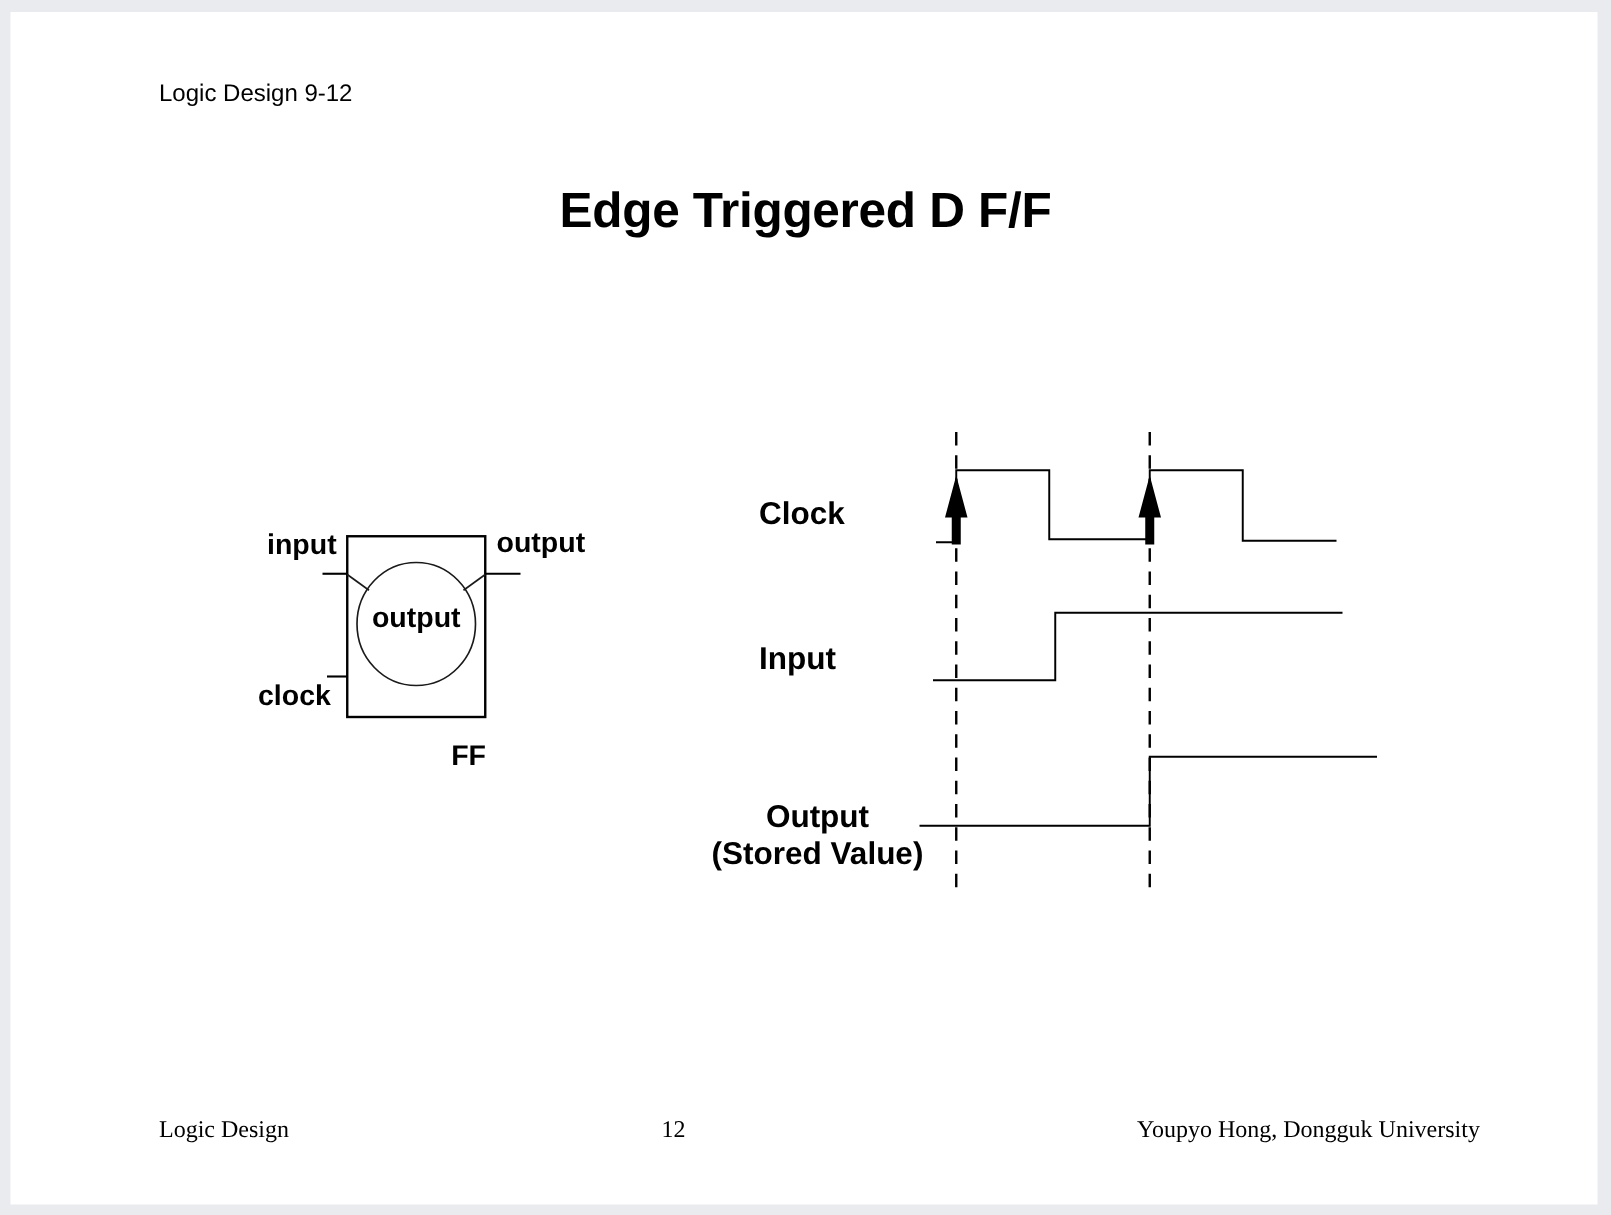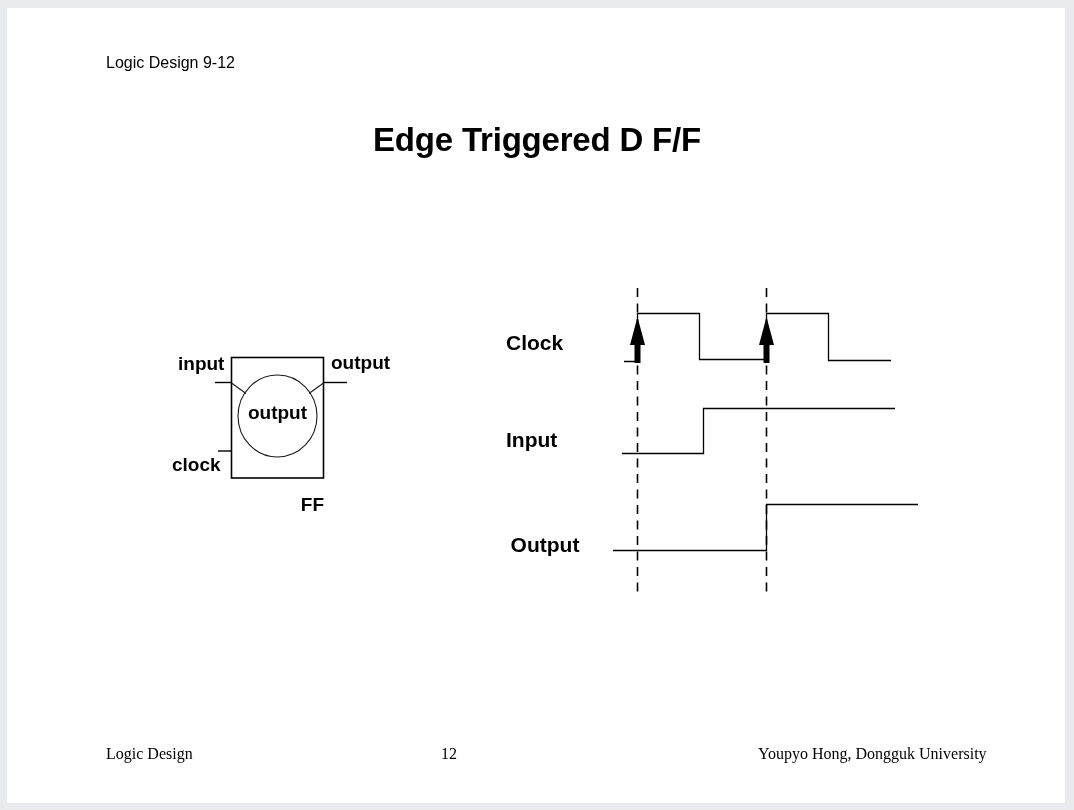--- a/index.html
+++ b/index.html
@@ -80,17 +80,18 @@
 <div class="lbl ff-lbl ff-input">input</div>
 <div class="lbl ff-lbl ff-output">output</div>
 <div class="lbl ff-lbl ff-clock">clock</div>
 <div class="lbl ff-lbl ff-storage">output</div>
 <div class="lbl ff-lbl ff-caption">FF</div>
 
 <div class="lbl tm-lbl tm-clock">Clock</div>
 <div class="lbl tm-lbl tm-input">Input</div>
 <div class="lbl tm-lbl tm-output">
   <div>Output</div>
+  <div>(Stored Value)</div>
 </div>
 
 <div class="lbl foot foot-left">Logic Design</div>
 <div class="lbl foot foot-page">12</div>
 <div class="lbl foot foot-right">Youpyo Hong, Dongguk University</div>
 
 </body></html>

